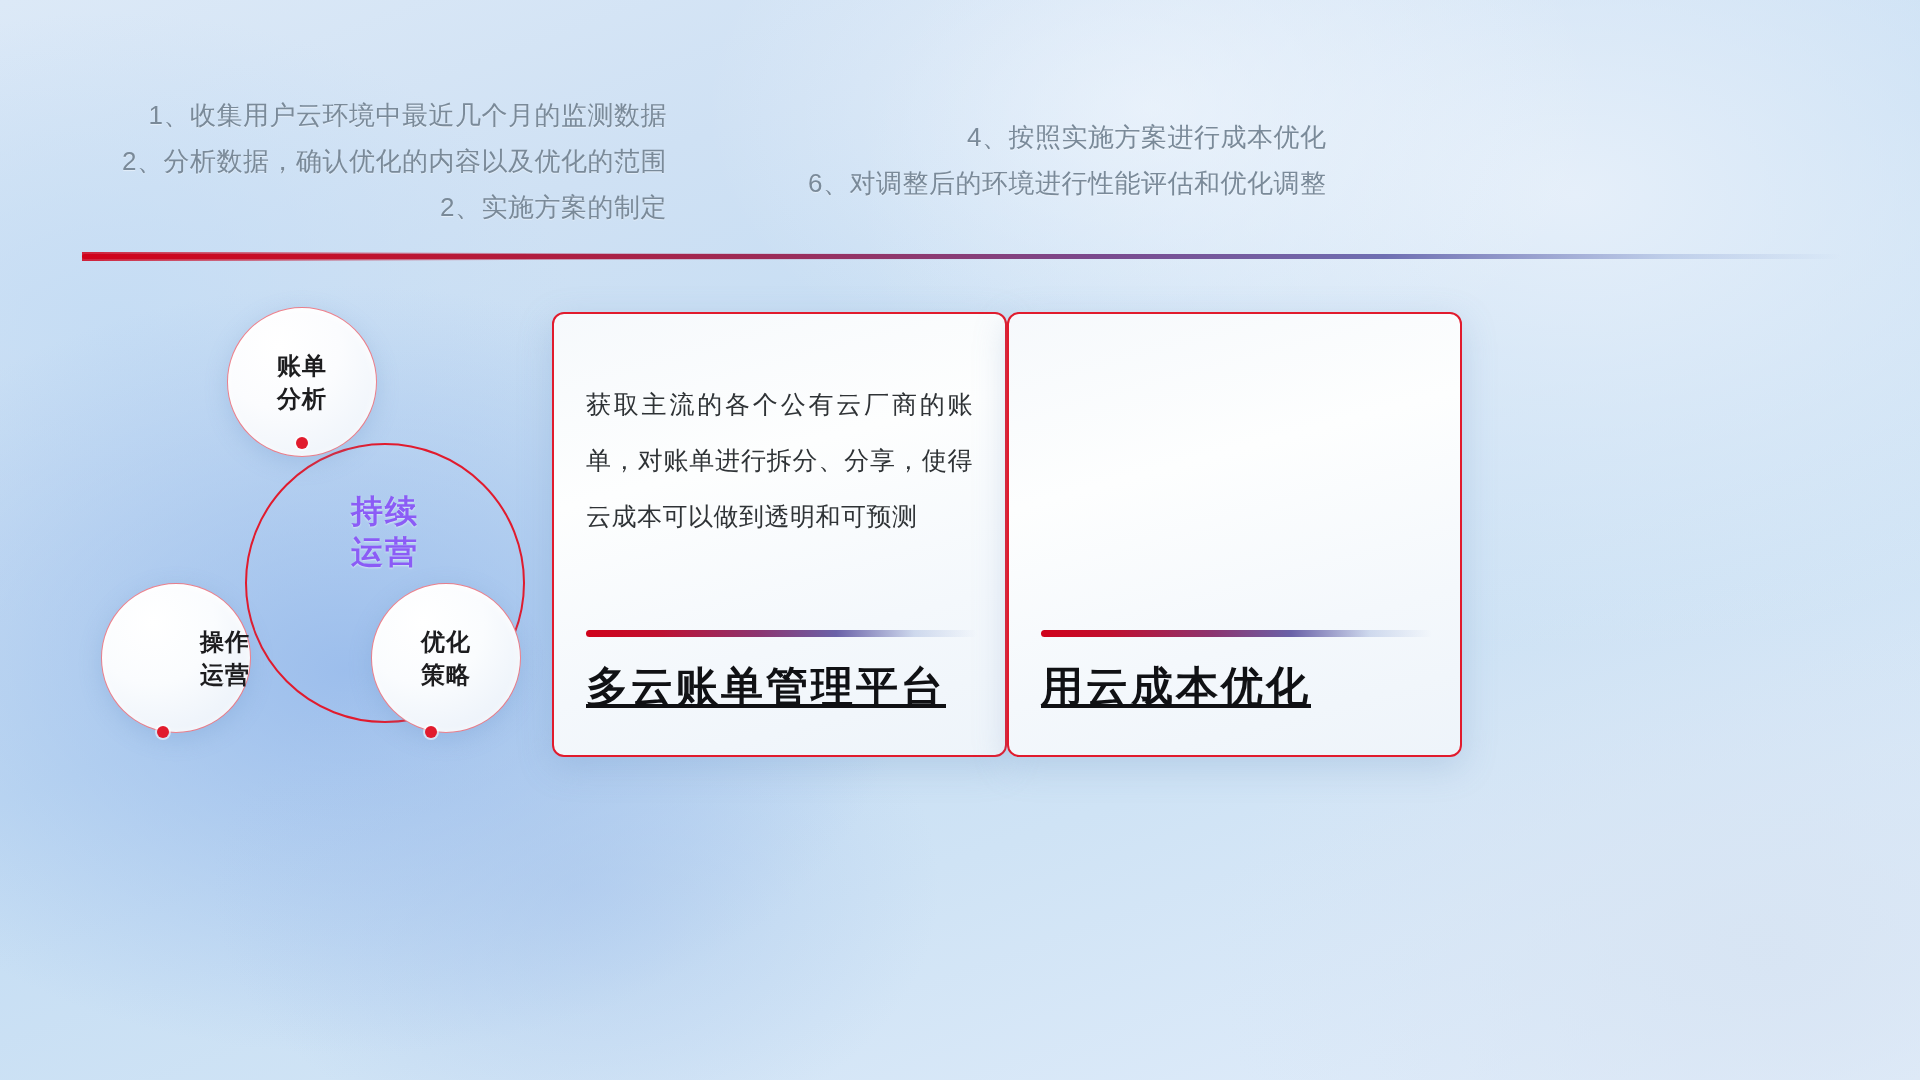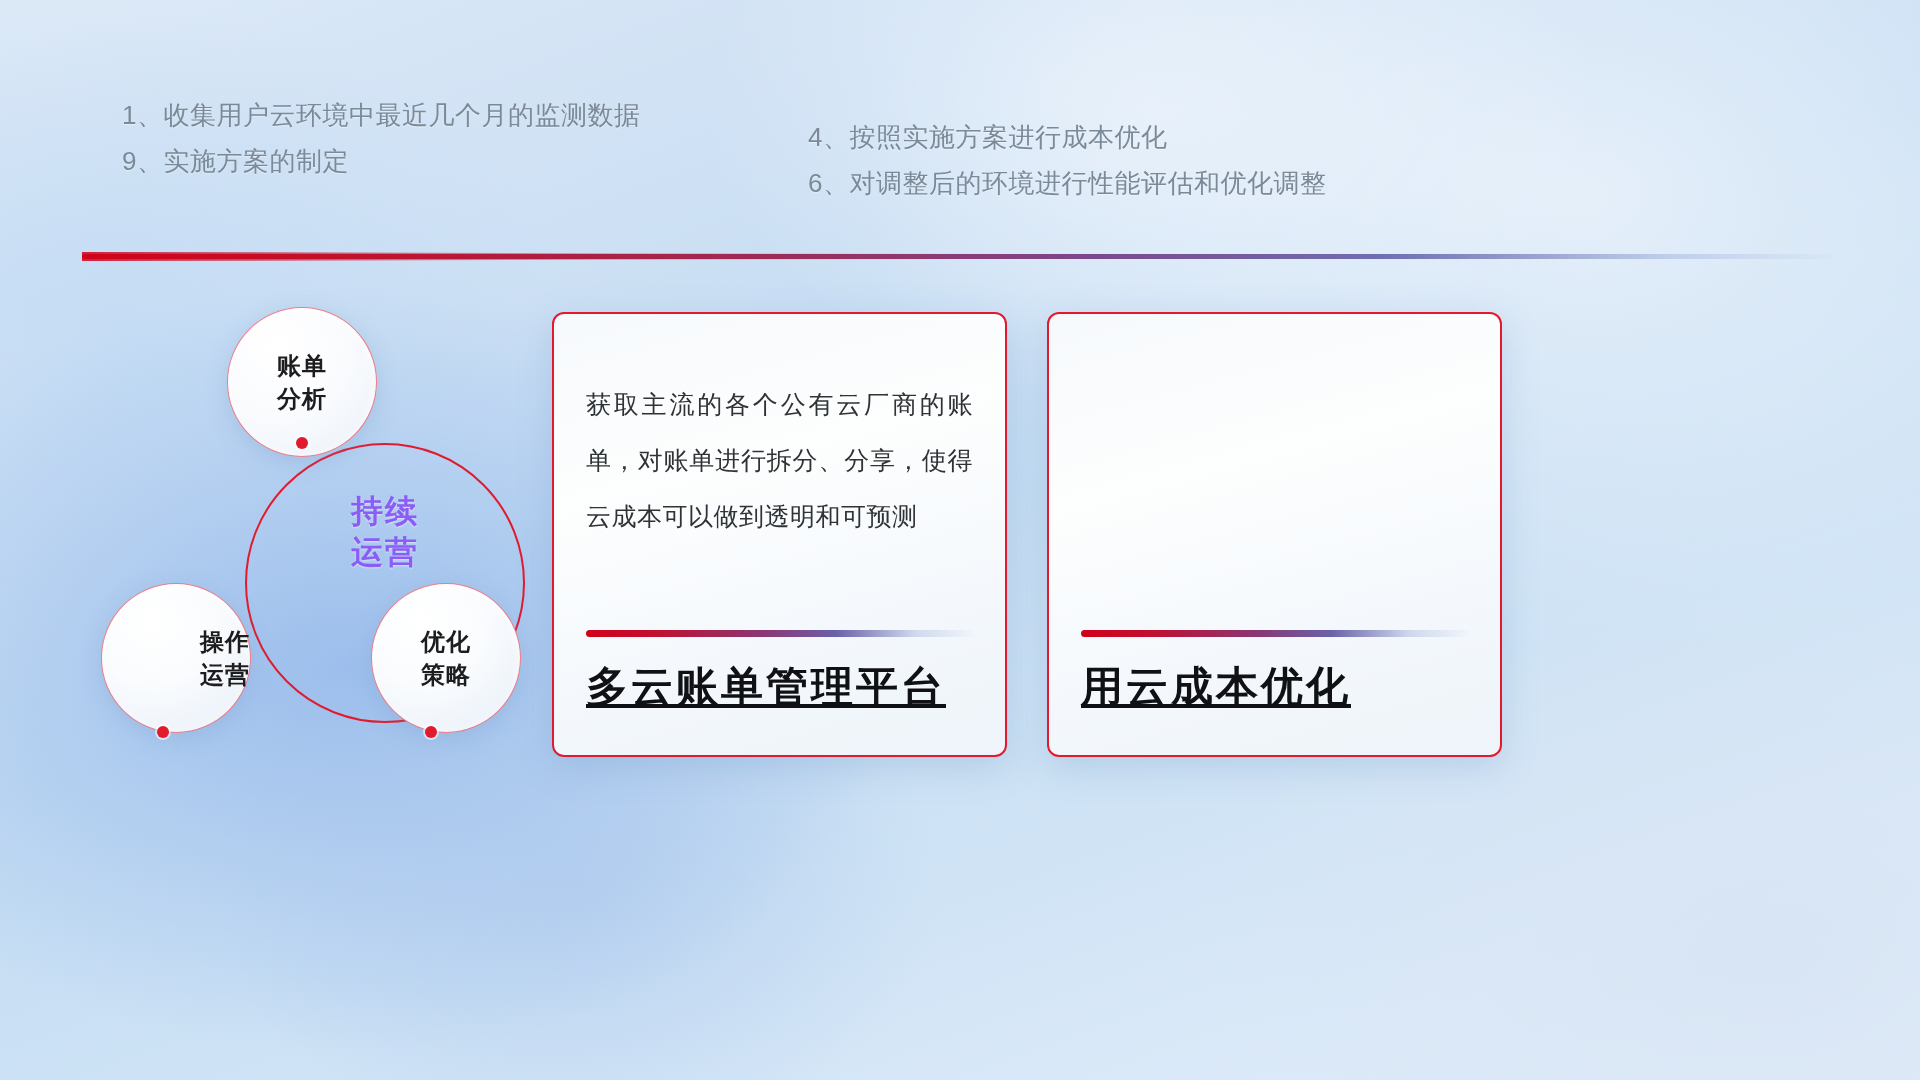--- a/index.html
+++ b/index.html
@@ -14,21 +14,21 @@
       radial-gradient(ellipse 900px 600px at 92% 88%, rgba(215,228,243,0.9) 0%, rgba(215,228,243,0) 62%),
       linear-gradient(160deg,#dce9f7 0%,#cfe1f4 22%,#c3dcf3 45%,#cfe3f5 68%,#e4eefb 100%);
   }
   .bg-wash { position:absolute; inset:0; pointer-events:none;
     background:
       radial-gradient(ellipse 520px 380px at 30% 82%, rgba(168,197,236,0.55) 0%, rgba(168,197,236,0) 70%),
       radial-gradient(ellipse 640px 420px at 60% 10%, rgba(245,249,254,0.6) 0%, rgba(245,249,254,0) 70%);
   }
 
   
-  .steps { position:absolute; top:92px; left:0; width:100%; height:150px; }
+  .steps { position:absolute; top:92px; left:0; width:100%; height:150px;text-align:right; }
   .step-col { position:absolute; }
   .step-col.left  { left:122px; top:0; }
   .step-col.right { left:808px; top:22px; }
   .step-line {
     font-size:26px; line-height:46px; color:#7a8a99;
     letter-spacing:0.5px; white-space:nowrap;
     text-shadow:0 1px 1px rgba(255,255,255,0.45);
   }
 
   
@@ -81,21 +81,21 @@
     color:#8b5cf6; line-height:41px; letter-spacing:2px;
     text-shadow:0 1px 2px rgba(255,255,255,0.5);
   }
   .dot { position:absolute; width:12px; height:12px; border-radius:50%;
          background:#e11b2d; box-shadow:0 0 0 2px rgba(255,255,255,0.55); }
   .dot.d1 { left:211px; top:142px; }
   .dot.d2 { left:72px;  top:431px; }
   .dot.d3 { left:340px; top:431px; }
 
   
-  .cards { position:absolute; left:552px; top:312px; display:flex; gap:40px; }
+  .cards { position:absolute; left:552px; top:312px; display:flex; }
   .card {
     width:455px; height:445px;
     border:2px solid #e11b2d; border-radius:12px;
     background:linear-gradient(165deg,#f6f9fc 0%,#fdfefe 35%,#f4f8fc 70%,#eef4fa 100%);
     box-shadow:0 10px 34px rgba(110,145,195,0.26);
     padding:62px 32px 0 32px;
     display:flex; flex-direction:column;
     position:relative; overflow:hidden;
   }
   .card-body {
@@ -114,21 +114,22 @@
   }
 </style>
 </head>
 <body>
 
 <div class="bg-wash"></div>
 
 <div class="steps">
   <div class="step-col left">
     <div class="step-line">1、收集用户云环境中最近几个月的监测数据</div>
-    <div class="step-line">9、实施方案的制定</div>
+    <div class="step-line">2、分析数据，确认优化的内容以及优化的范围</div>
+    <div class="step-line">2、实施方案的制定</div>
   </div>
   <div class="step-col right">
     <div class="step-line">4、按照实施方案进行成本优化</div>
     <div class="step-line">6、对调整后的环境进行性能评估和优化调整</div>
   </div>
 </div>
 
 <div class="hr-wrap">
   <div class="hr-taper"></div>
   <div class="hr-main"></div>

